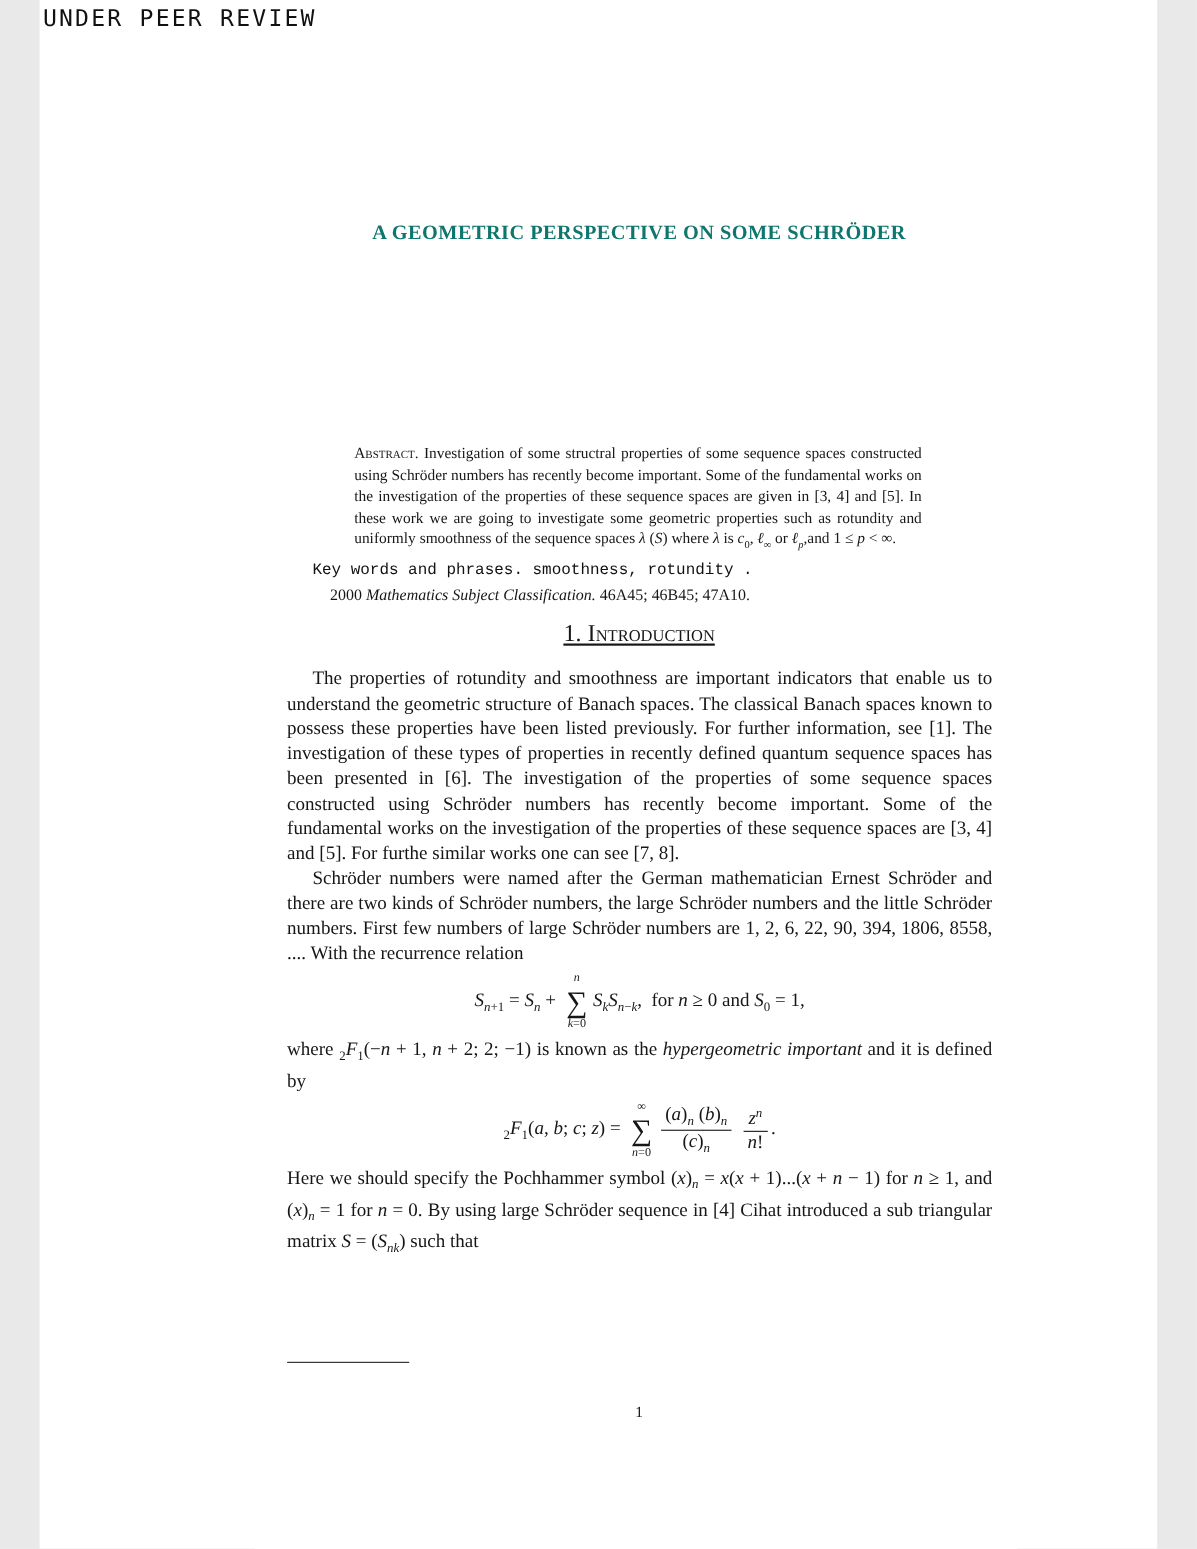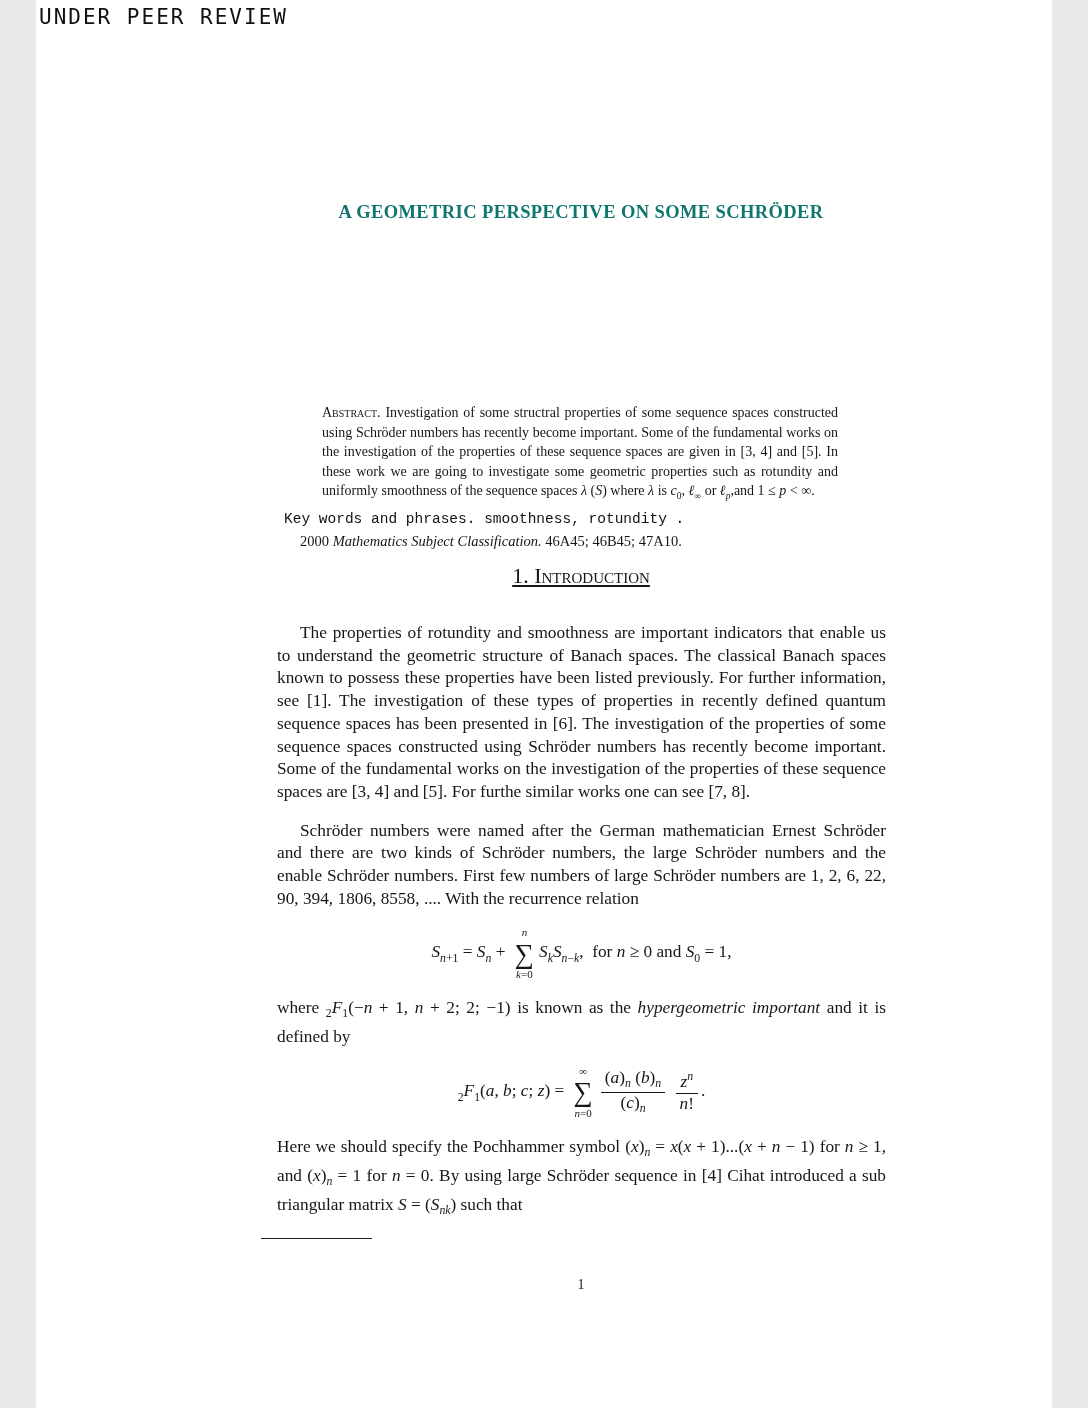--- a/index.html
+++ b/index.html
@@ -32,21 +32,21 @@
     position:absolute; left:248px; top:533px; font-size:14.5px;margin-left:16px;
   }
   .section-heading {
     position:absolute; left:224px; top:563px; width:642px;
     text-align:center; font-size:22px;text-decoration:underline;
   }
   .body-text {
     position:absolute; left:225px; top:606px; width:641px;
     font-size:17.3px; line-height:22.7px; text-align:justify;
   }
-  .body-text p { margin:16px; }
+  .body-text p { margin:0; }
   .indent { text-indent:23px; }
   .displayeq { text-align:center; margin:5px 0 5px 0; }
   sub, sup { font-size:68%; }
   .bigop {
     display:inline-flex; flex-direction:column; align-items:center;
     vertical-align:middle; margin:0 5px; line-height:1;
   }
   .bigop .lim { font-size:11px; line-height:1.2; }
   .bigop .op  { font-size:27px; line-height:1.05; }
   .frac {
@@ -83,21 +83,21 @@
   <div class="keywords">Key words and phrases. smoothness, rotundity .</div>
 
   <div class="msc">2000 <i>Mathematics Subject Classification.</i> 46A45; 46B45; 47A10.</div>
 
   <div class="section-heading">
     <span class="sc">1. Introduction</span>
   </div>
 
   <div class="body-text">
     <p class="indent">The properties of rotundity and smoothness are important indicators that enable us to understand the geometric structure of Banach spaces. The classical Banach spaces known to possess these properties have been listed previously. For further information, see [1]. The investigation of these types of properties in recently defined quantum sequence spaces has been presented in [6]. The investigation of the properties of some sequence spaces constructed using Schröder numbers has recently become important. Some of the fundamental works on the investigation of the properties of these sequence spaces are [3, 4] and [5]. For furthe similar works one can see [7, 8].</p>
-    <p class="indent">Schröder numbers were named after the German mathematician Ernest Schröder and there are two kinds of Schröder numbers, the large Schröder numbers and the enable Schröder numbers. First few numbers of large Schröder numbers are 1, 2, 6, 22, 90, 394, 1806, 8558, .... With the recurrence relation</p>
+    <p class="indent">Schröder numbers were named after the German mathematician Ernest Schröder and there are two kinds of Schröder numbers, the large Schröder numbers and the little Schröder numbers. First few numbers of large Schröder numbers are 1, 2, 6, 22, 90, 394, 1806, 8558, .... With the recurrence relation</p>
     <div class="displayeq"><i>S</i><sub><i>n</i>+1</sub> = <i>S</i><sub><i>n</i></sub> + <span class="bigop">
           <span class="lim"><i>n</i></span>
           <span class="op">∑</span>
           <span class="lim"><i>k</i>=0</span>
         </span><i>S</i><sub><i>k</i></sub><i>S</i><sub><i>n</i>−<i>k</i></sub>, &nbsp;for <i>n</i> ≥ 0 and <i>S</i><sub>0</sub> = 1,</div>
     <p>where <sub>2</sub><i>F</i><sub>1</sub>(−<i>n</i> + 1, <i>n</i> + 2; 2; −1) is known as the <i>hypergeometric important</i> and it is defined by</p>
     <div class="displayeq"><sub>2</sub><i>F</i><sub>1</sub>(<i>a</i>, <i>b</i>; <i>c</i>; <i>z</i>) = <span class="bigop">
           <span class="lim">∞</span>
           <span class="op">∑</span>
           <span class="lim"><i>n</i>=0</span>

